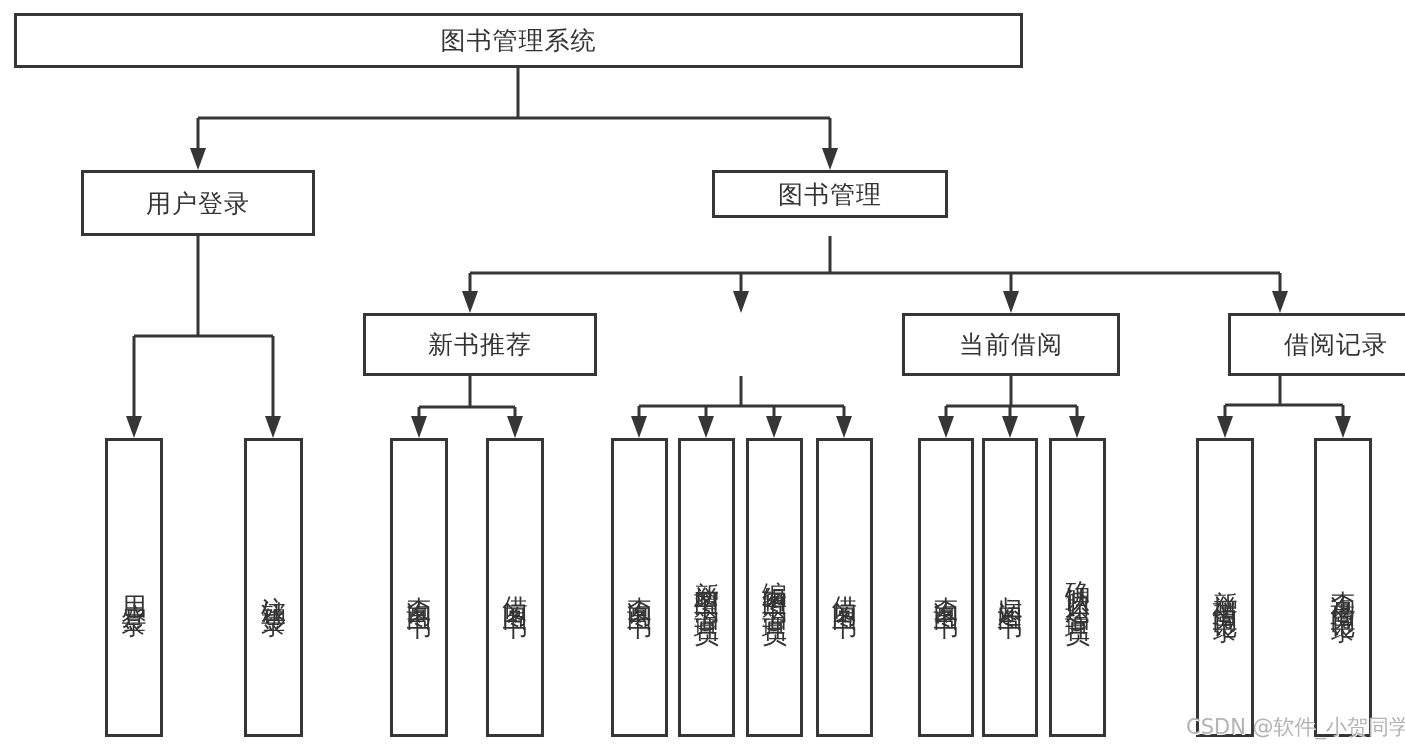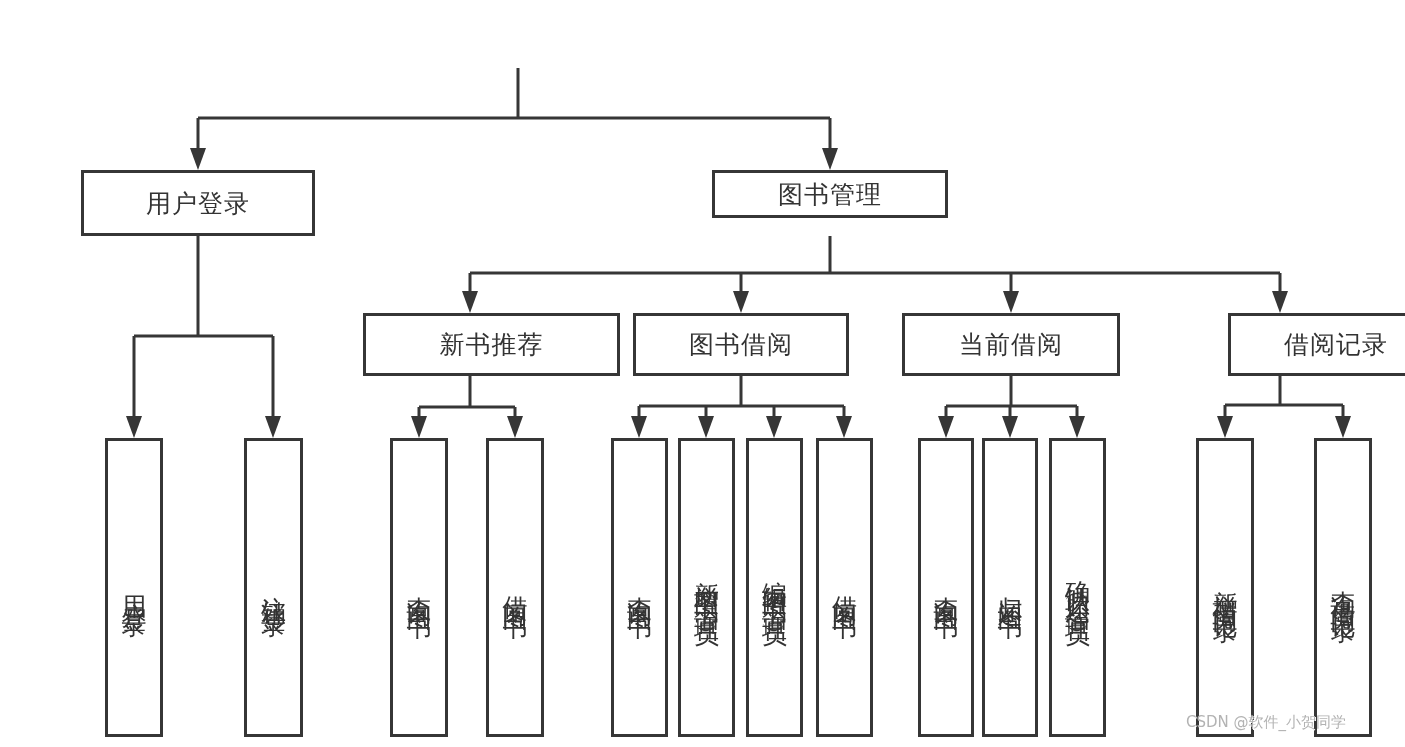--- a/index.html
+++ b/index.html
@@ -14,21 +14,21 @@
     border:3px solid #363636;color:#333333;
     display:flex;align-items:center;justify-content:center;
   }
   .hnode .htext{font-size:25px;letter-spacing:1px;white-space:nowrap;}
   .leaf .vtext{
     writing-mode:vertical-rl;text-orientation:mixed;
     font-size:25px;line-height:1;letter-spacing:6px;white-space:nowrap;
   }
   .watermark{
     position:absolute;left:1186px;top:713px;width:215px;
-    font-size:15px;color:#b3b3b3;white-space:nowrap;
+    font-size:21px;color:#b3b3b3;white-space:nowrap;
     text-shadow:1px 1px 0 #ffffff;
   }
 </style>
 </head>
 <body>
 
 <div class="stage">
 
   <svg id="connectors" class="connectors" viewBox="0 0 1405 747">
       <path d="M518 68 L518 118 M198 118 L830 118 M198 118 L198 156 M830 118 L830 156 M198 236 L198 336 M134 336 L273 336 M134 336 L134 424 M273 336 L273 424 M830 236 L830 273 M470 273 L1280 273 M470 273 L470 299 M741 273 L741 299 M1011 273 L1011 299 M1280 273 L1280 299 M470 376 L470 407 M419 407 L515 407 M419 407 L419 424 M515 407 L515 424 M741 376 L741 406 M639 406 L844 406 M639 406 L639 424 M706 406 L706 424 M774 406 L774 424 M844 406 L844 424 M1011 376 L1011 406 M946 406 L1077 406 M946 406 L946 424 M1010 406 L1010 424 M1077 406 L1077 424 M1280 376 L1280 405 M1225 405 L1343 405 M1225 405 L1225 424 M1343 405 L1343 424" stroke="#363636" stroke-width="3" fill="none"></path>
@@ -46,33 +46,33 @@
       <polygon points="698,416 714,416 706,438" fill="#363636"></polygon>
       <polygon points="766,416 782,416 774,438" fill="#363636"></polygon>
       <polygon points="836,416 852,416 844,438" fill="#363636"></polygon>
       <polygon points="938,416 954,416 946,438" fill="#363636"></polygon>
       <polygon points="1002,416 1018,416 1010,438" fill="#363636"></polygon>
       <polygon points="1069,416 1085,416 1077,438" fill="#363636"></polygon>
       <polygon points="1217,416 1233,416 1225,438" fill="#363636"></polygon>
       <polygon points="1335,416 1351,416 1343,438" fill="#363636"></polygon>
     </svg>
 
+  <div class="node hnode" style="left:14px;top:13px;width:1009px;height:55px;">
+    <span class="htext">图书管理系统</span>
+  </div>
 
   <div class="node hnode" style="left:81px;top:170px;width:234px;height:66px;">
     <span class="htext">用户登录</span>
   </div>
   <div class="node hnode" style="left:712px;top:170px;width:236px;height:48px;">
     <span class="htext">图书管理</span>
   </div>
 
-  <div class="node hnode" style="left:363px;top:313px;width:257px;height:63px;">
+  <div class="node hnode" style="left:363px;top:313px;width:234px;height:63px;">
     <span class="htext">新书推荐</span>
-  </div>
-  <div class="node hnode" style="left:633px;top:313px;width:216px;height:63px;">
-    <span class="htext">图书借阅</span>
   </div>
   <div class="node hnode" style="left:902px;top:313px;width:218px;height:63px;font-family:Liberation Mono, monospace;">
     <span class="htext">当前借阅</span>
   </div>
   <div class="node hnode" style="left:1228px;top:313px;width:216px;height:63px;">
     <span class="htext">借阅记录</span>
   </div>
 
   <div class="node leaf" style="left:105px;top:438px;width:58px;height:299px;">
     <span class="vtext">用户登录</span>

